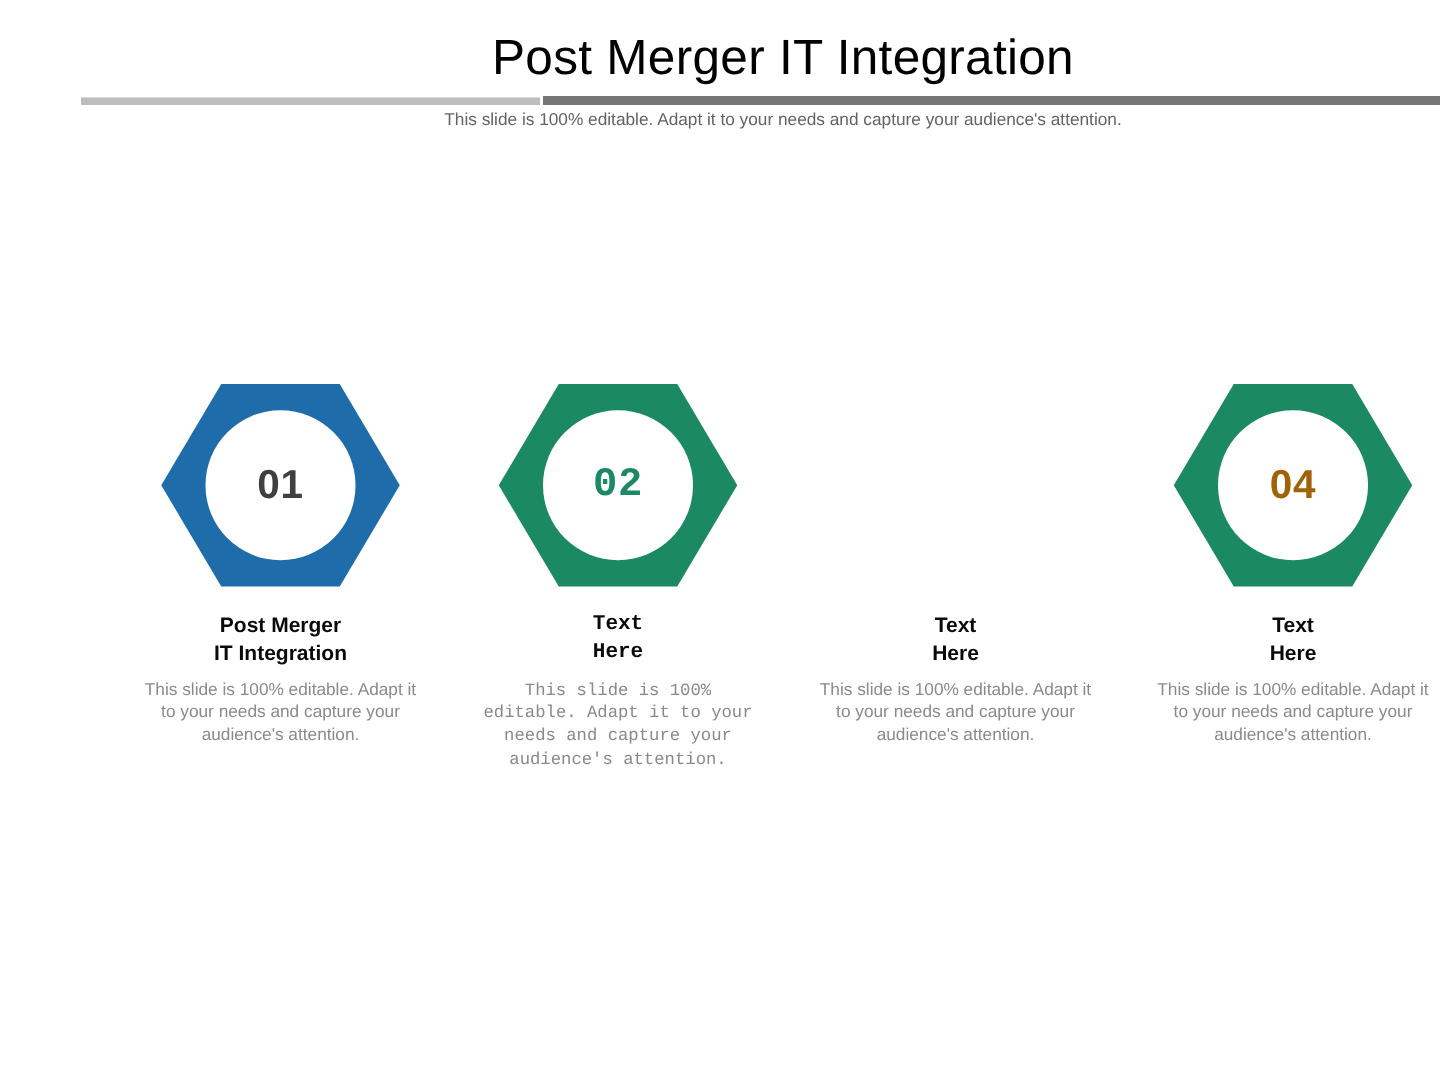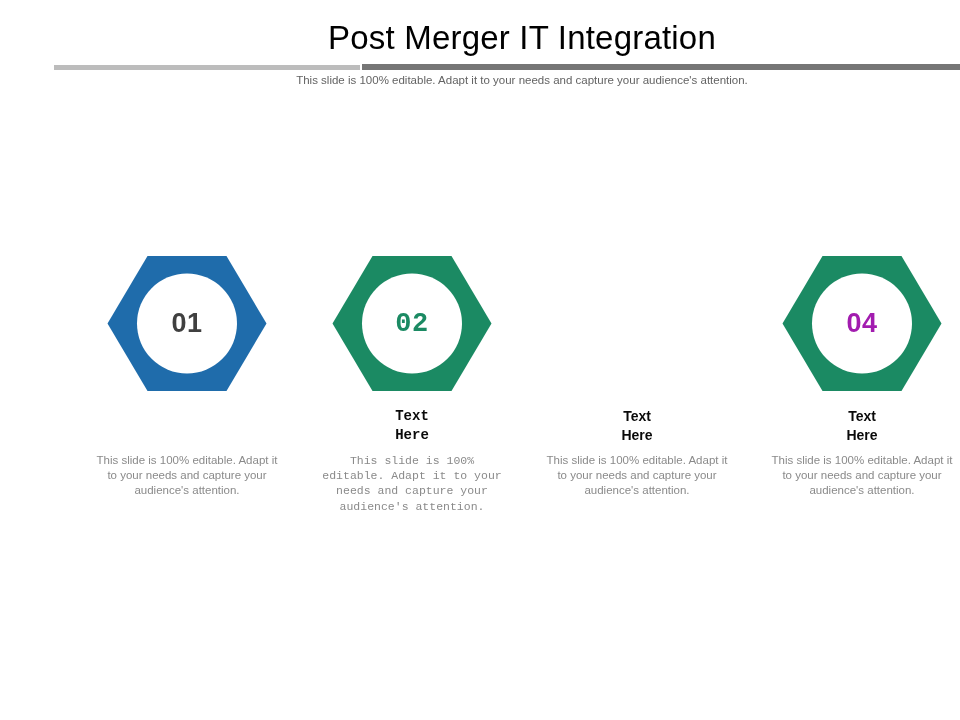--- a/index.html
+++ b/index.html
@@ -167,20 +167,24 @@
   <div class="hex-row">
 
     <div class="column col-0">
       <div class="hex-wrap">
         <svg class="hex-svg" viewBox="0 0 162 137">
           <path d="M41.5 1 L120.5 1 L160.5 68.5 L120.5 136 L41.5 136 L1.5 68.5 Z" fill="#1F6CAB"></path>
           <circle cx="81" cy="68.5" r="50" fill="#ffffff"></circle>
         </svg>
         <div class="hex-number" style="color:#404040">01</div>
       </div>
+      <div class="col-heading">
+        <div>Post Merger</div>
+        <div>IT Integration</div>
+      </div>
       <div class="col-body">This slide is 100% editable. Adapt it to your needs and capture your audience's attention.</div>
     </div>
 
     <div class="column col-1">
       <div class="hex-wrap">
         <svg class="hex-svg" viewBox="0 0 162 137">
           <path d="M41.5 1 L120.5 1 L160.5 68.5 L120.5 136 L41.5 136 L1.5 68.5 Z" fill="#1B8A63"></path>
           <circle cx="81" cy="68.5" r="50" fill="#ffffff"></circle>
         </svg>
         <div class="hex-number" style="color:#1B8A63">02</div>
@@ -199,21 +203,21 @@
       </div>
       <div class="col-body">This slide is 100% editable. Adapt it to your needs and capture your audience's attention.</div>
     </div>
 
     <div class="column col-3">
       <div class="hex-wrap">
         <svg class="hex-svg" viewBox="0 0 162 137">
           <path d="M41.5 1 L120.5 1 L160.5 68.5 L120.5 136 L41.5 136 L1.5 68.5 Z" fill="#1B8A63"></path>
           <circle cx="81" cy="68.5" r="50" fill="#ffffff"></circle>
         </svg>
-        <div class="hex-number" style="color:#a21caf">04</div>
+        <div class="hex-number" style="color:#a16207">04</div>
       </div>
       <div class="col-heading">
         <div>Text</div>
         <div>Here</div>
       </div>
       <div class="col-body">This slide is 100% editable. Adapt it to your needs and capture your audience's attention.</div>
     </div>
 
   </div>
 </div>

